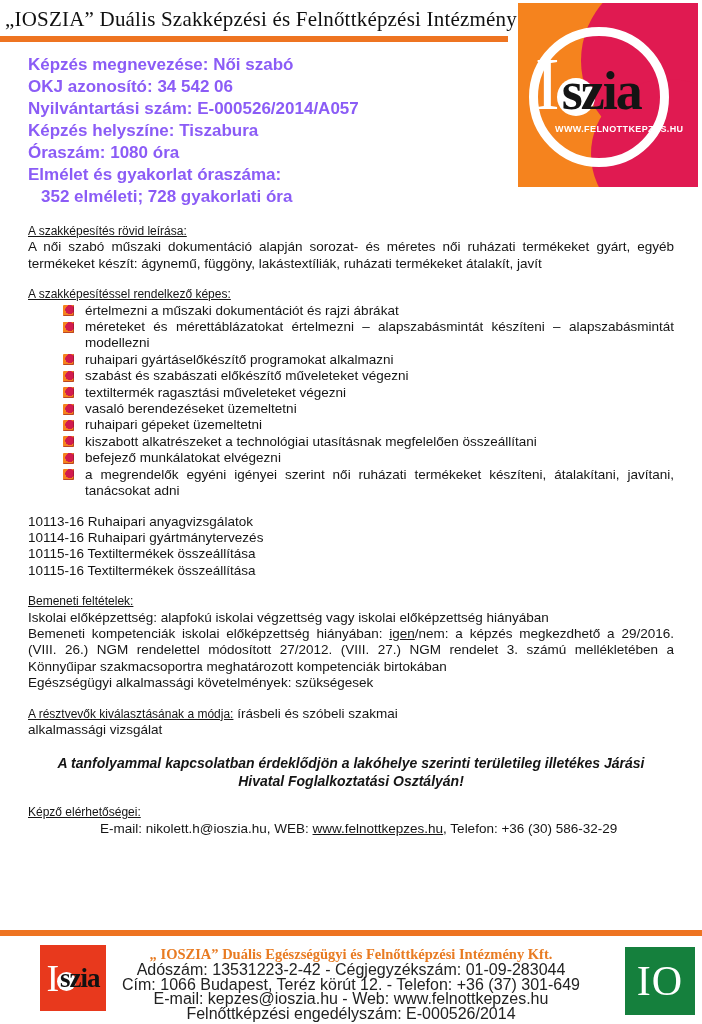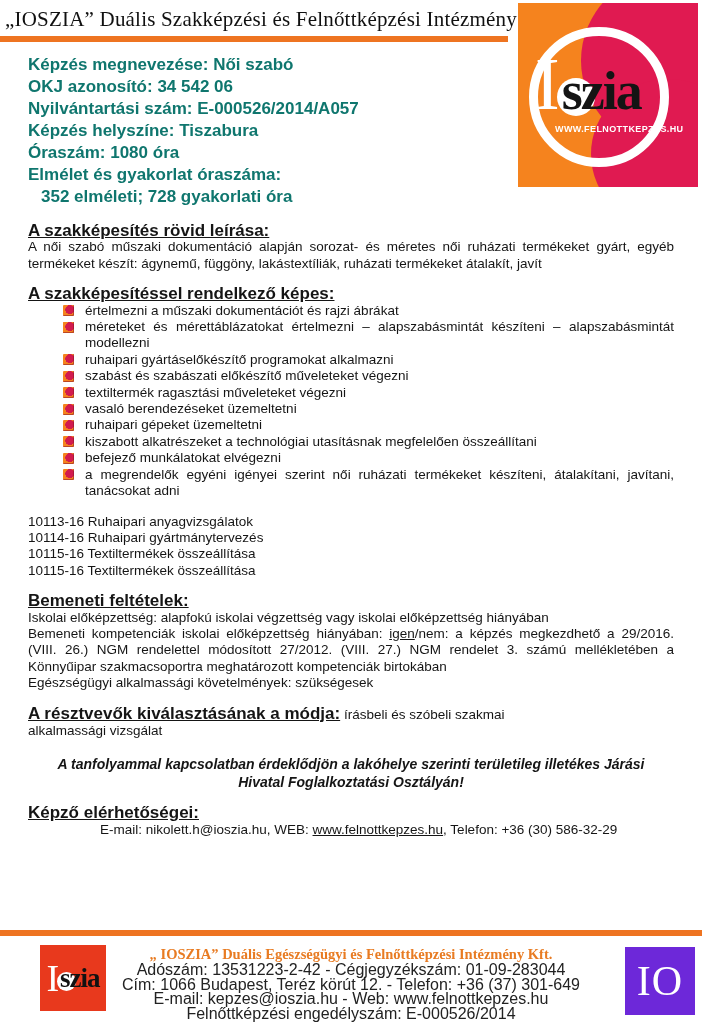--- a/index.html
+++ b/index.html
@@ -46,29 +46,29 @@
     font-size:54px; line-height:1; letter-spacing:-2px;
   }
   .lg-site {
     position:absolute; left:37px; top:121px; z-index:6;
     color:#ffffff; font-size:9px; font-weight:bold; letter-spacing:0.4px;
   }
 
   
   .course {
     margin:12px 0 0 28px; font-weight:bold; font-size:17px; line-height:22px;
-    color:#0f766e;
+    color:#8b5cf6;
   }
   .course .indent { padding-left:13px; }
 
   
   .body-sections { margin:15px 28px 0 28px; font-size:13.5px; line-height:16.4px; color:#151515; }
   .sec { margin-top:14px; }
   .sec:first-child { margin-top:0; }
-  .sec-heading { font-weight:bold; font-size:17px; text-decoration:underline; }
+  .sec-heading { font-weight:normal; font-size:12px; text-decoration:underline; }
   .just { text-align:justify; }
 
   ul.capable { list-style:none; }
   ul.capable li { position:relative; padding-left:57px; text-align:justify; }
   .bullet-icon {
     position:absolute; left:35px; top:2.5px; width:11px; height:11px;
     border-radius:1px;
     background:radial-gradient(circle at 62% 42%, #d21b4e 0 47%, #f5831e 49%);
     box-shadow:inset -1px -1px 0 rgba(140,20,40,.55);
   }
@@ -97,21 +97,21 @@
   .fl-circle { position:absolute; left:-3px; top:7px; width:19px; height:19px; background:#fff; border-radius:50%; }
   .fl-szia { position:relative; color:#121212; font-weight:bold; font-size:27px; line-height:1; letter-spacing:-1px; }
   .f-center { position:absolute; left:115px; right:115px; top:15px; text-align:center; }
   .f-company {
     font-family:"Liberation Serif", serif; font-weight:bold;
     color:#e87b22; font-size:14.5px; line-height:18px;
   }
   .f-info { font-size:16px; line-height:14.5px; color:#222; }
   .f-right {
     position:absolute; right:7px; top:17px; width:70px; height:68px;
-    background:#6d28d9; color:#fff; display:flex; align-items:center; justify-content:center;
+    background:#15803d; color:#fff; display:flex; align-items:center; justify-content:center;
     font-family:"Liberation Serif", serif; font-size:42px; letter-spacing:1px;
   }
 </style>
 </head>
 <body>
 
 <div class="page">
 
   <div class="top-title">„IOSZIA” Duális Szakképzési és Felnőttképzési Intézmény Kft.</div>
   <div class="top-rule"></div>

